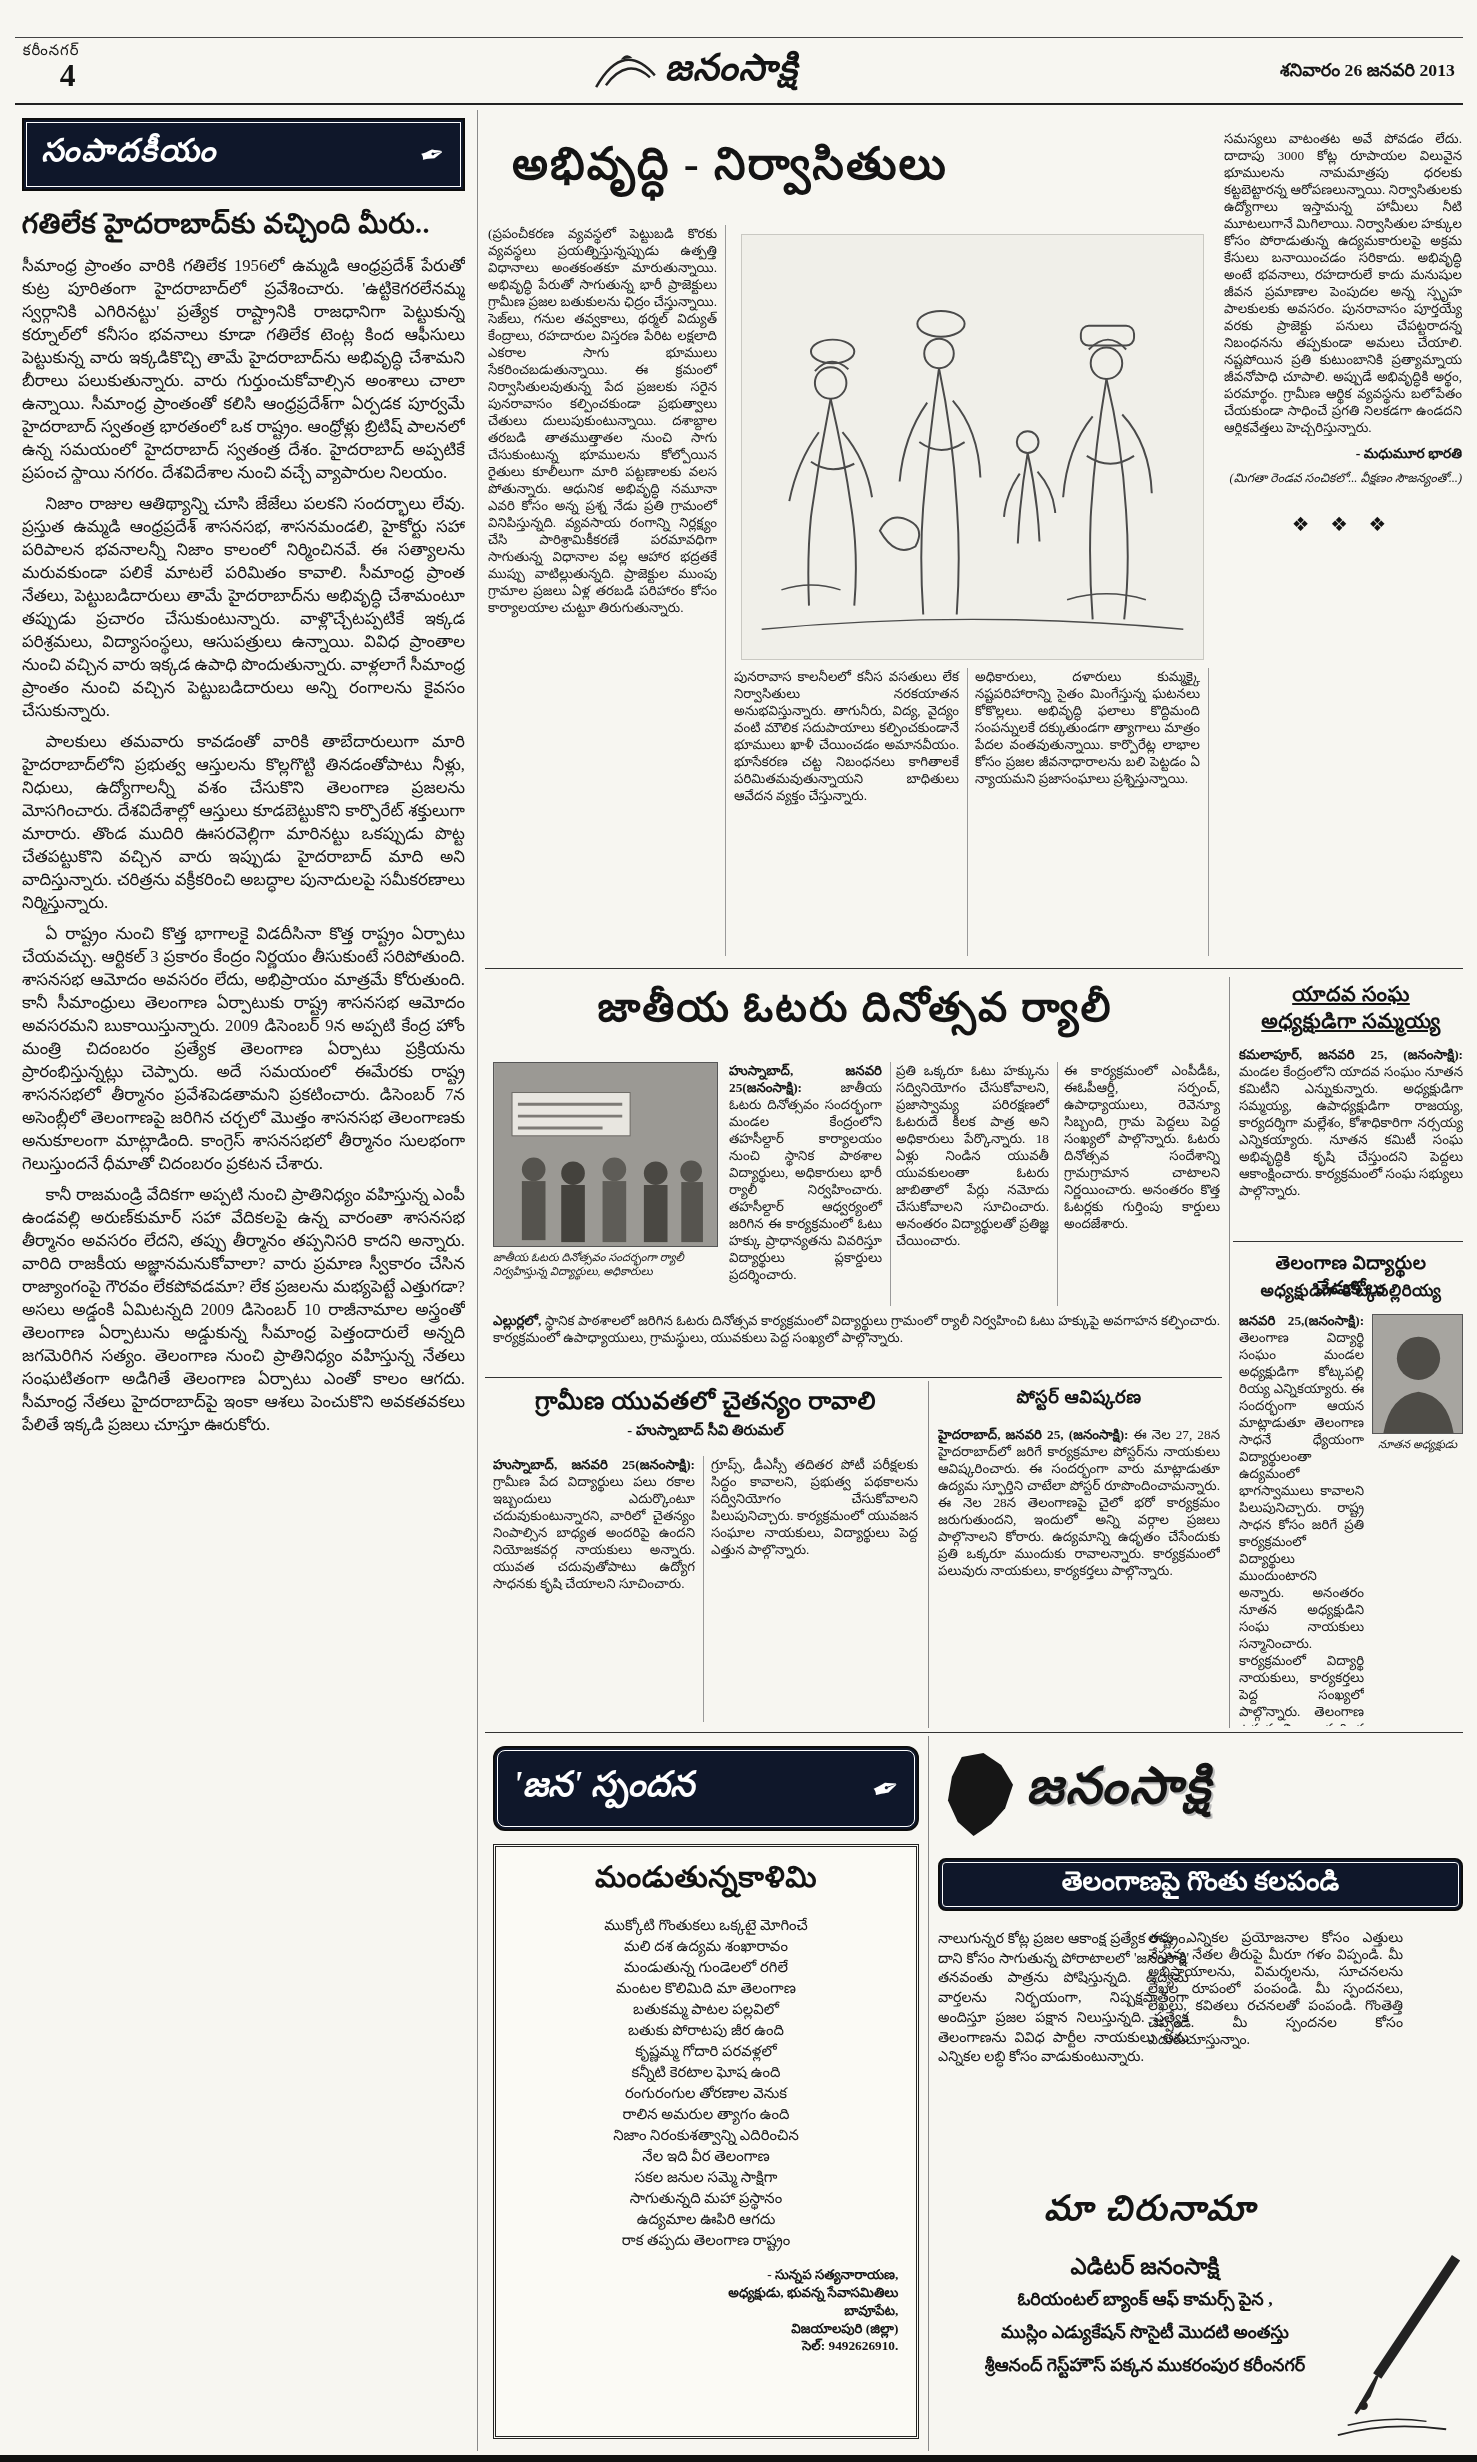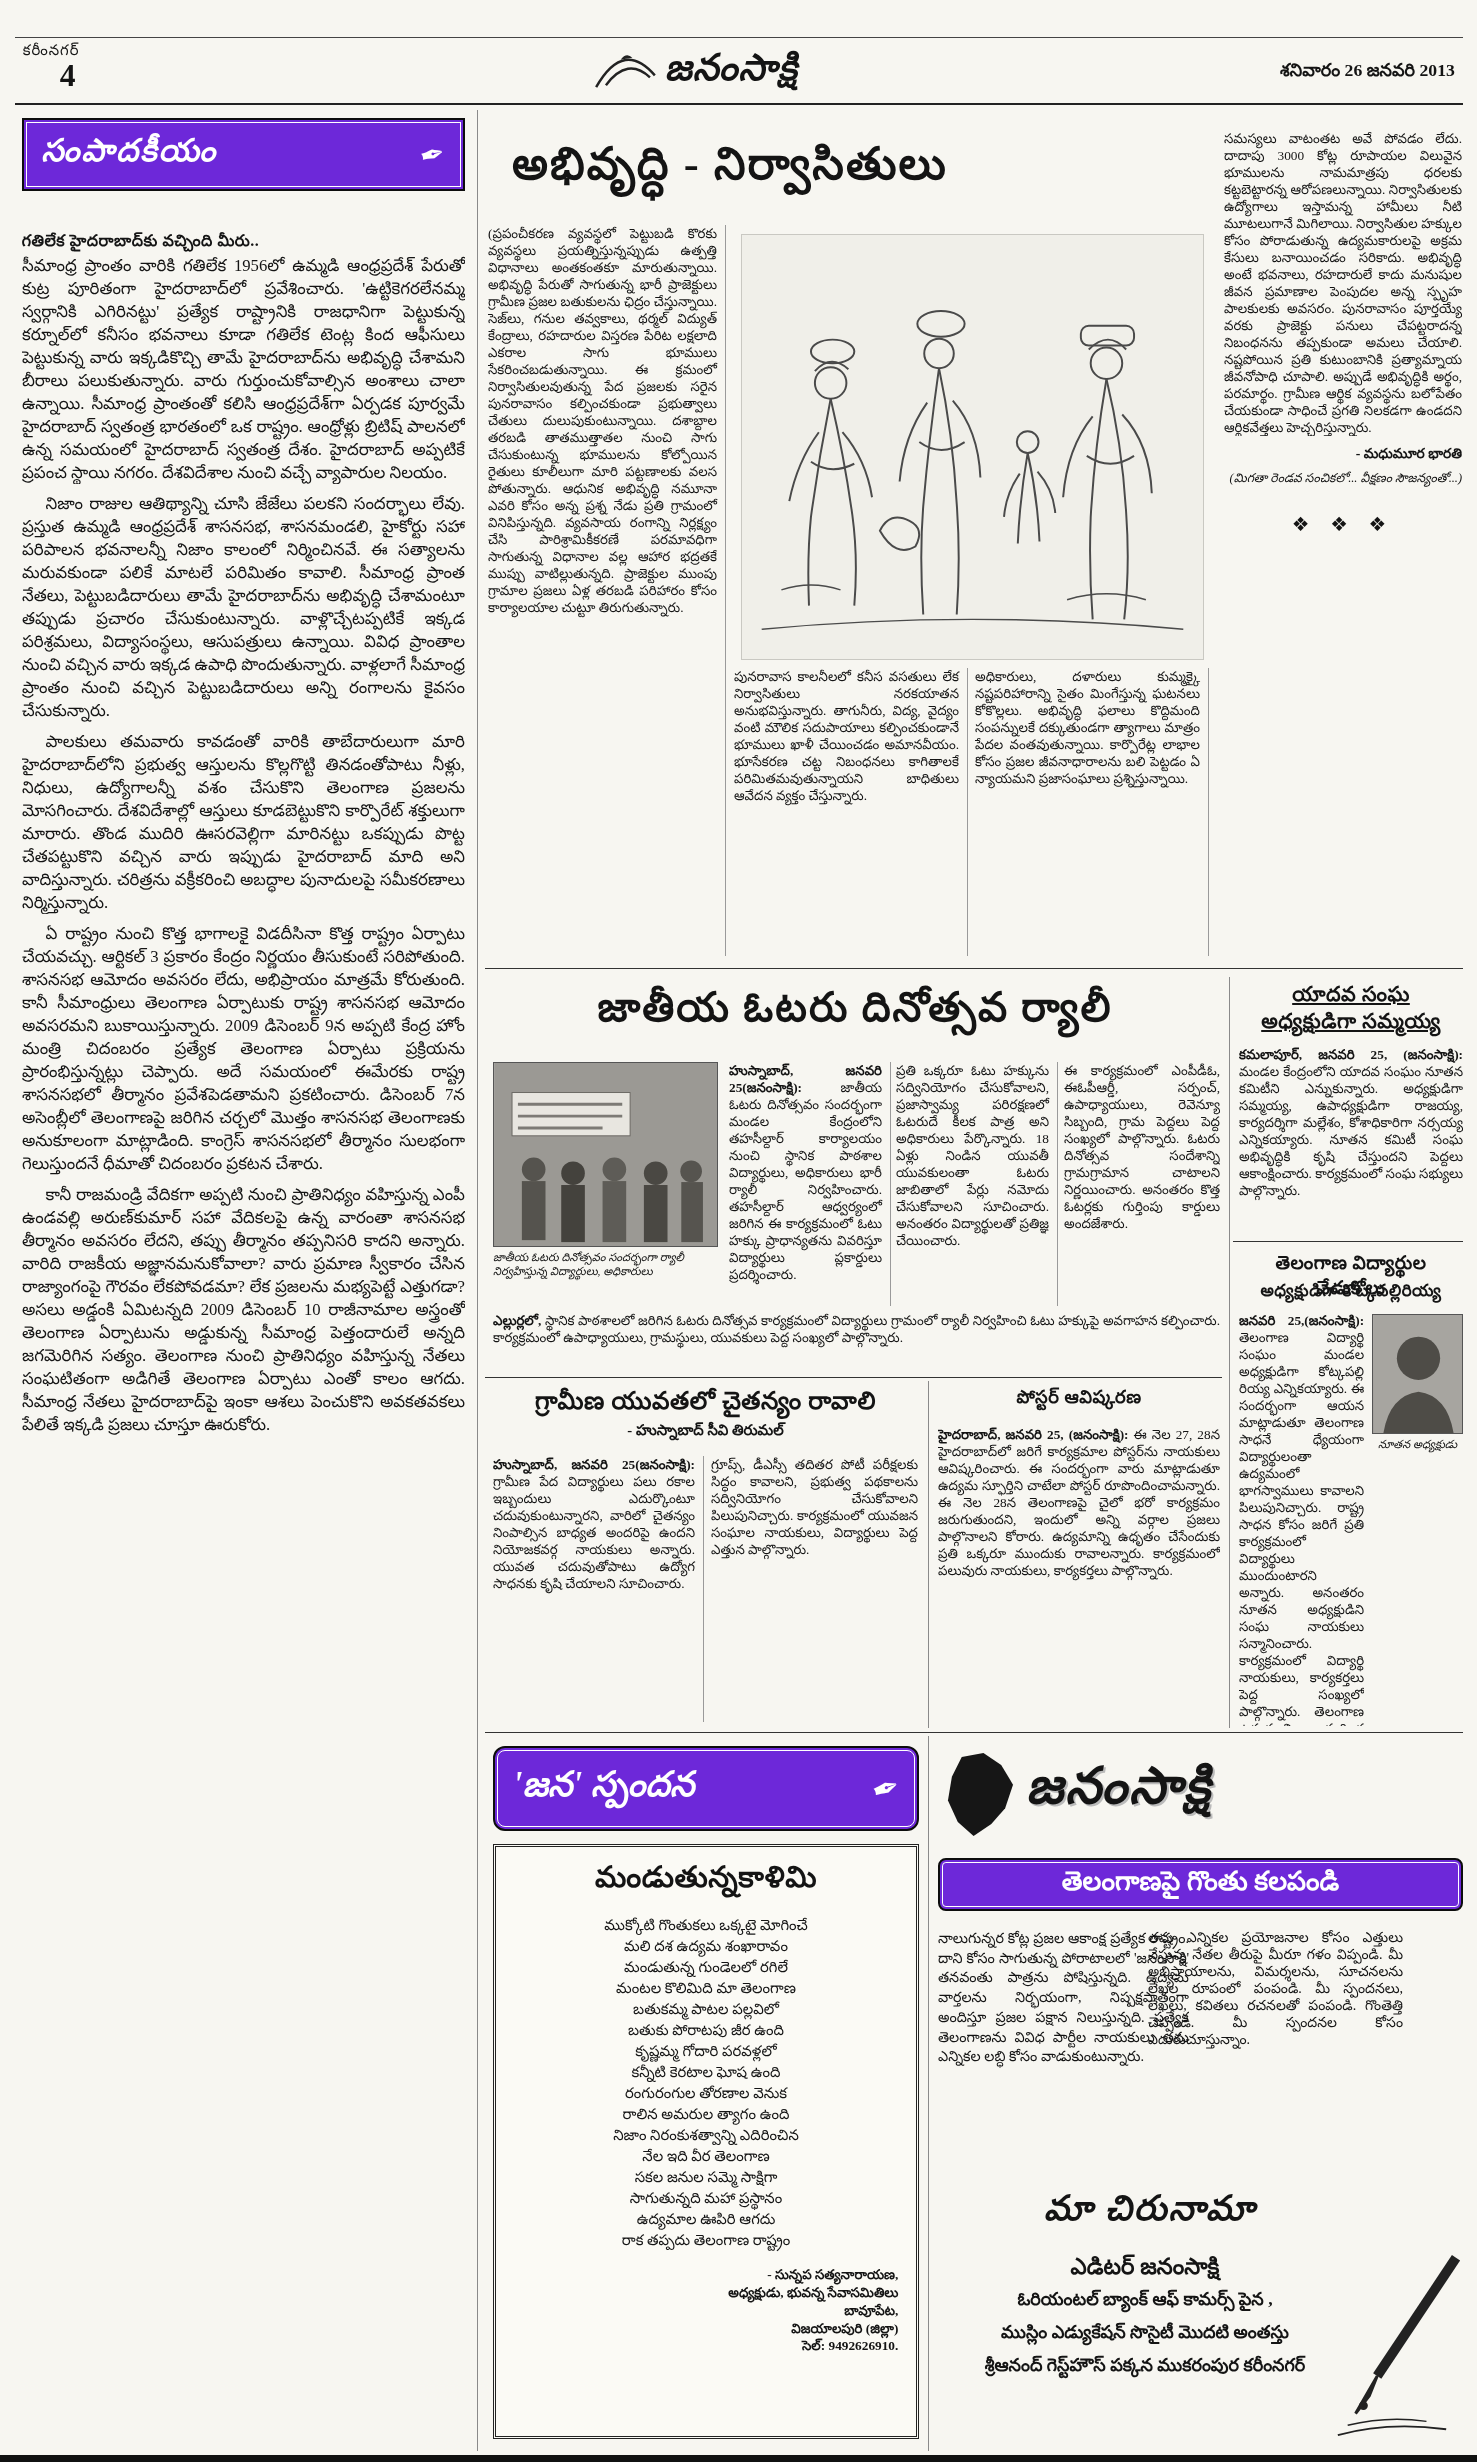--- a/index.html
+++ b/index.html
@@ -13,21 +13,21 @@
   .rule-h{position:absolute;background:#333;height:1px;}
   .rule-v{position:absolute;background:#8a8a8a;width:1px;}
   .body-text{
     font-size:13.3px;line-height:17px;text-align:justify;
     overflow:hidden;word-break:break-word;
   }
   .col-border{border-right:1px solid #9a9a9a;padding-right:8px;}
   .headline{font-weight:bold;letter-spacing:0.5px;}
   .dateline{font-weight:bold;}
   .blackbox{
-    background:#6d28d9;color:#fff;
+    background:#0f172a;color:#fff;
     border:2px solid #0d0d0d;outline:1px solid #fff;outline-offset:-5.9px;
     display:flex;align-items:center;justify-content:space-between;
     padding:0 17.7px;box-sizing:border-box;
   }
   .photo{
     background:linear-gradient(135deg,#b9b7b2,#8d8b86 55%,#aba9a4);
     border:1px solid #555;box-sizing:border-box;overflow:hidden;
   }
   .caption{font-size:11.3px;line-height:13.8px;font-style:italic;}
   .pre{white-space:pre-line;}
@@ -49,21 +49,21 @@
   <div class="abs" style="right:7.9px;top:21.7px;font-size:17.7px;font-weight:bold;">శనివారం 26 జనవరి 2013</div>
 </div>
 
 <div class="rule-v" style="left:477px;top:110px;height:2341px;"></div>
 
 <div class="abs blackbox" style="left:21.7px;top:118px;width:443px;height:73px;">
   <span style="font-size:31.5px;font-weight:bold;font-style:italic;letter-spacing:2px;">సంపాదకీయం</span>
   <span style="font-size:29.6px;transform:rotate(-15deg);">✒</span>
 </div>
 
-<div class="abs headline" style="left:21.7px;top:209px;width:443px;font-size:16px;line-height:29.6px;margin-top:17px;">గతిలేక హైదరాబాద్‌కు వచ్చింది మీరు..</div>
+<div class="abs headline" style="left:21.7px;top:209px;width:443px;font-size:28px;line-height:29.6px;">గతిలేక హైదరాబాద్‌కు వచ్చింది మీరు..</div>
 
 <div class="abs" style="left:22px;top:254px;width:443px;height:2189px;overflow:hidden;">
   <p class="body-text" style="font-size:16.7px;line-height:23px;margin:0 0 7.9px 0;">సీమాంధ్ర ప్రాంతం వారికి గతిలేక 1956లో ఉమ్మడి ఆంధ్రప్రదేశ్ పేరుతో కుట్ర పూరితంగా హైదరాబాద్‌లో ప్రవేశించారు. 'ఉట్టికెగరలేనమ్మ స్వర్గానికి ఎగిరినట్టు' ప్రత్యేక రాష్ట్రానికి రాజధానిగా పెట్టుకున్న కర్నూల్‌లో కనీసం భవనాలు కూడా గతిలేక టెంట్ల కింద ఆఫీసులు పెట్టుకున్న వారు ఇక్కడికొచ్చి తామే హైదరాబాద్‌ను అభివృద్ధి చేశామని బీరాలు పలుకుతున్నారు. వారు గుర్తుంచుకోవాల్సిన అంశాలు చాలా ఉన్నాయి. సీమాంధ్ర ప్రాంతంతో కలిసి ఆంధ్రప్రదేశ్‌గా ఏర్పడక పూర్వమే హైదరాబాద్ స్వతంత్ర భారతంలో ఒక రాష్ట్రం. ఆంధ్రోళ్లు బ్రిటిష్ పాలనలో ఉన్న సమయంలో హైదరాబాద్ స్వతంత్ర దేశం. హైదరాబాద్ అప్పటికే ప్రపంచ స్థాయి నగరం. దేశవిదేశాల నుంచి వచ్చే వ్యాపారుల నిలయం.</p>
   <p class="body-text" style="font-size:16.7px;line-height:23px;margin:0 0 7.9px 0;text-indent:23.6px;">నిజాం రాజుల ఆతిథ్యాన్ని చూసి జేజేలు పలకని సందర్భాలు లేవు. ప్రస్తుత ఉమ్మడి ఆంధ్రప్రదేశ్ శాసనసభ, శాసనమండలి, హైకోర్టు సహా పరిపాలన భవనాలన్నీ నిజాం కాలంలో నిర్మించినవే. ఈ సత్యాలను మరువకుండా పలికే మాటలే పరిమితం కావాలి. సీమాంధ్ర ప్రాంత నేతలు, పెట్టుబడిదారులు తామే హైదరాబాద్‌ను అభివృద్ధి చేశామంటూ తప్పుడు ప్రచారం చేసుకుంటున్నారు. వాళ్లొచ్చేటప్పటికే ఇక్కడ పరిశ్రమలు, విద్యాసంస్థలు, ఆసుపత్రులు ఉన్నాయి. వివిధ ప్రాంతాల నుంచి వచ్చిన వారు ఇక్కడ ఉపాధి పొందుతున్నారు. వాళ్లలాగే సీమాంధ్ర ప్రాంతం నుంచి వచ్చిన పెట్టుబడిదారులు అన్ని రంగాలను కైవసం చేసుకున్నారు.</p>
   <p class="body-text" style="font-size:16.7px;line-height:23px;margin:0 0 7.9px 0;text-indent:23.6px;">పాలకులు తమవారు కావడంతో వారికి తాబేదారులుగా మారి హైదరాబాద్‌లోని ప్రభుత్వ ఆస్తులను కొల్లగొట్టి తినడంతోపాటు నీళ్లు, నిధులు, ఉద్యోగాలన్నీ వశం చేసుకొని తెలంగాణ ప్రజలను మోసగించారు. దేశవిదేశాల్లో ఆస్తులు కూడబెట్టుకొని కార్పొరేట్ శక్తులుగా మారారు. తొండ ముదిరి ఊసరవెల్లిగా మారినట్టు ఒకప్పుడు పొట్ట చేతపట్టుకొని వచ్చిన వారు ఇప్పుడు హైదరాబాద్ మాది అని వాదిస్తున్నారు. చరిత్రను వక్రీకరించి అబద్ధాల పునాదులపై సమీకరణాలు నిర్మిస్తున్నారు.</p>
   <p class="body-text" style="font-size:16.7px;line-height:23px;margin:0 0 7.9px 0;text-indent:23.6px;">ఏ రాష్ట్రం నుంచి కొత్త భాగాలకై విడదీసినా కొత్త రాష్ట్రం ఏర్పాటు చేయవచ్చు. ఆర్టికల్ 3 ప్రకారం కేంద్రం నిర్ణయం తీసుకుంటే సరిపోతుంది. శాసనసభ ఆమోదం అవసరం లేదు, అభిప్రాయం మాత్రమే కోరుతుంది. కానీ సీమాంధ్రులు తెలంగాణ ఏర్పాటుకు రాష్ట్ర శాసనసభ ఆమోదం అవసరమని బుకాయిస్తున్నారు. 2009 డిసెంబర్ 9న అప్పటి కేంద్ర హోం మంత్రి చిదంబరం ప్రత్యేక తెలంగాణ ఏర్పాటు ప్రక్రియను ప్రారంభిస్తున్నట్లు చెప్పారు. అదే సమయంలో ఈమేరకు రాష్ట్ర శాసనసభలో తీర్మానం ప్రవేశపెడతామని ప్రకటించారు. డిసెంబర్ 7న అసెంబ్లీలో తెలంగాణపై జరిగిన చర్చలో మొత్తం శాసనసభ తెలంగాణకు అనుకూలంగా మాట్లాడింది. కాంగ్రెస్ శాసనసభలో తీర్మానం సులభంగా గెలుస్తుందనే ధీమాతో చిదంబరం ప్రకటన చేశారు.</p>
   <p class="body-text" style="font-size:16.7px;line-height:23px;margin:0;text-indent:23.6px;">కానీ రాజమండ్రి వేదికగా అప్పటి నుంచి ప్రాతినిధ్యం వహిస్తున్న ఎంపీ ఉండవల్లి అరుణ్‌కుమార్ సహా వేదికలపై ఉన్న వారంతా శాసనసభ తీర్మానం అవసరం లేదని, తప్పు తీర్మానం తప్పనిసరి కాదని అన్నారు. వారిది రాజకీయ అజ్ఞానమనుకోవాలా? వారు ప్రమాణ స్వీకారం చేసిన రాజ్యాంగంపై గౌరవం లేకపోవడమా? లేక ప్రజలను మభ్యపెట్టే ఎత్తుగడా? అసలు అడ్డంకి ఏమిటన్నది 2009 డిసెంబర్ 10 రాజీనామాల అస్త్రంతో తెలంగాణ ఏర్పాటును అడ్డుకున్న సీమాంధ్ర పెత్తందారులే అన్నది జగమెరిగిన సత్యం. తెలంగాణ నుంచి ప్రాతినిధ్యం వహిస్తున్న నేతలు సంఘటితంగా అడిగితే తెలంగాణ ఏర్పాటు ఎంతో కాలం ఆగదు. సీమాంధ్ర నేతలు హైదరాబాద్‌పై ఇంకా ఆశలు పెంచుకొని అవకతవకలు పేలితే ఇక్కడి ప్రజలు చూస్తూ ఊరుకోరు.</p>
 </div>
 
 <div class="abs headline" style="left:512px;top:138px;width:965px;font-size:45px;letter-spacing:2px;">అభివృద్ధి - నిర్వాసితులు</div>

